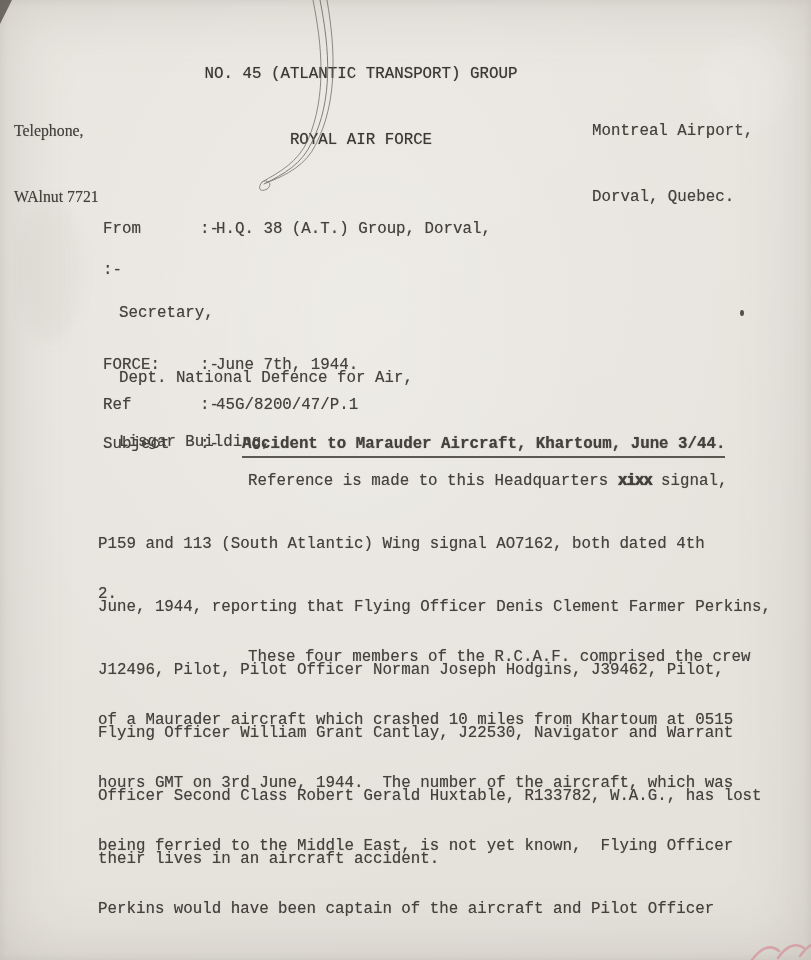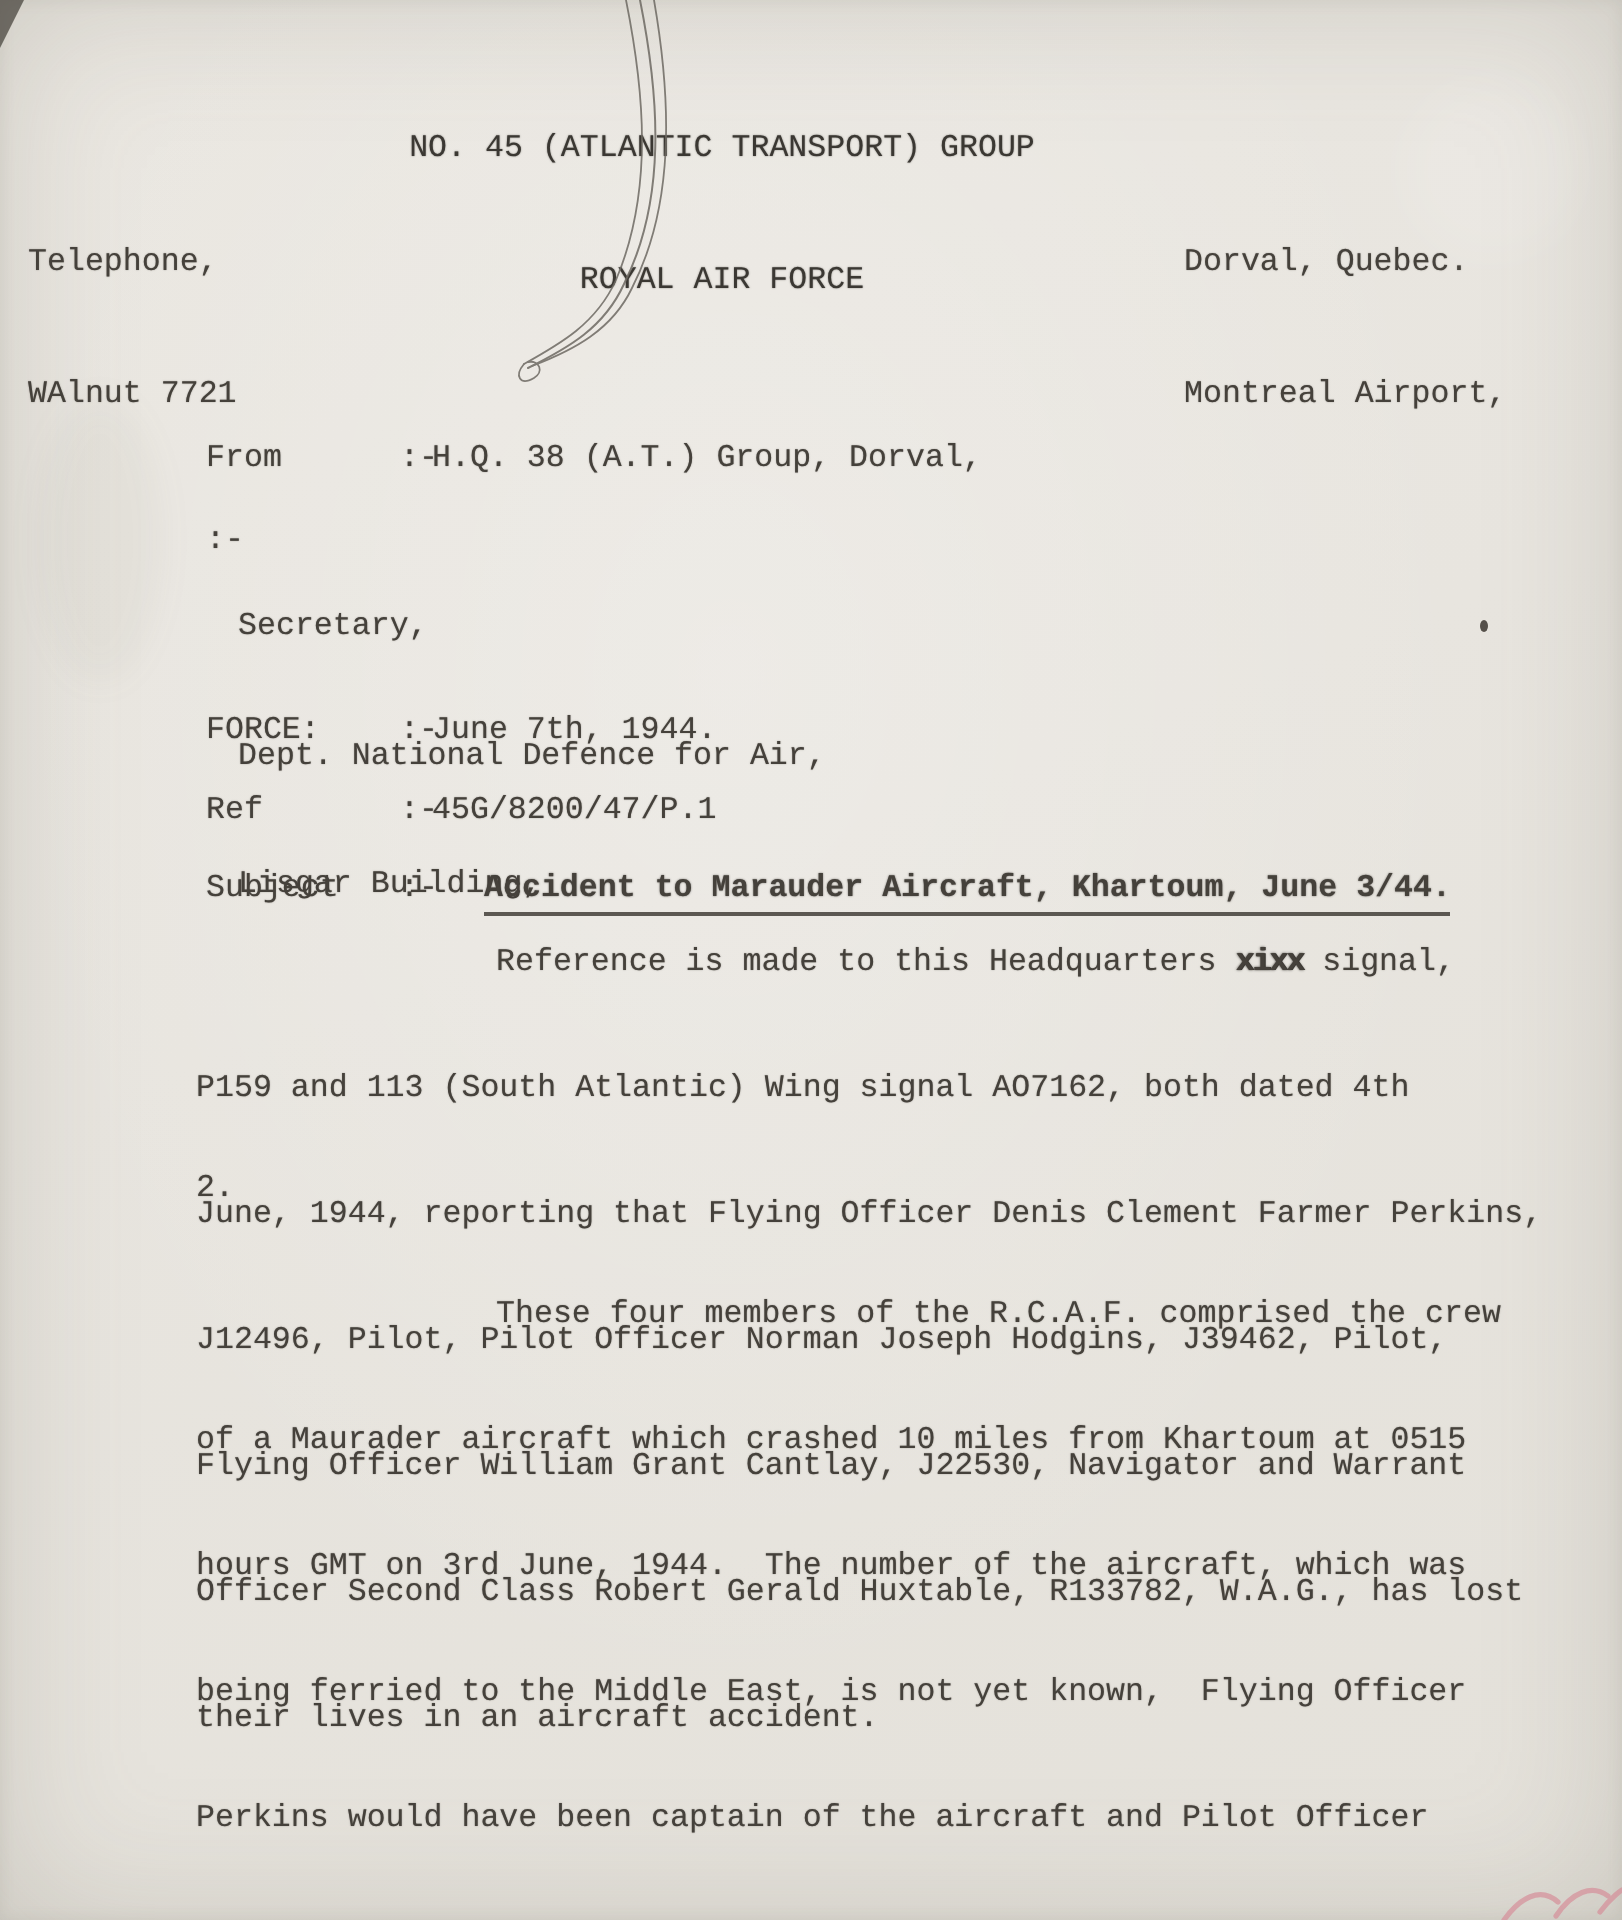--- a/index.html
+++ b/index.html
@@ -55,28 +55,28 @@
 </head>
 <body>
 
 <div class="paper">
 
   <div class="tx center-head">
     <div class="dark">NO. 45 (ATLANTIC TRANSPORT) GROUP</div>
     <div class="dark">ROYAL AIR FORCE</div>
   </div>
 
-  <div class="tx" style="left:14px;top:76px;line-height:22px;">
+  <div class="tx" style="left:14px;top:76px;line-height:22px;font-family:Liberation Serif, serif;">
     <div>Telephone,</div>
     <div>WAlnut 7721</div>
   </div>
 
   <div class="tx" style="left:592px;top:76px;line-height:22px;">
+    <div>Montreal Airport,</div>
     <div>Dorval, Quebec.</div>
-    <div>Montreal Airport,</div>
   </div>
 
   <div class="tx meta-row" style="top:176px;">
     <div class="meta-label">From</div>
     <div class="meta-sep">:-</div>
     <div>H.Q. 38 (A.T.) Group, Dorval,</div>
   </div>
 
   <div class="tx meta-row" style="top:217px;line-height:21.5px;">
     <div class="meta-sep">:-</div>

